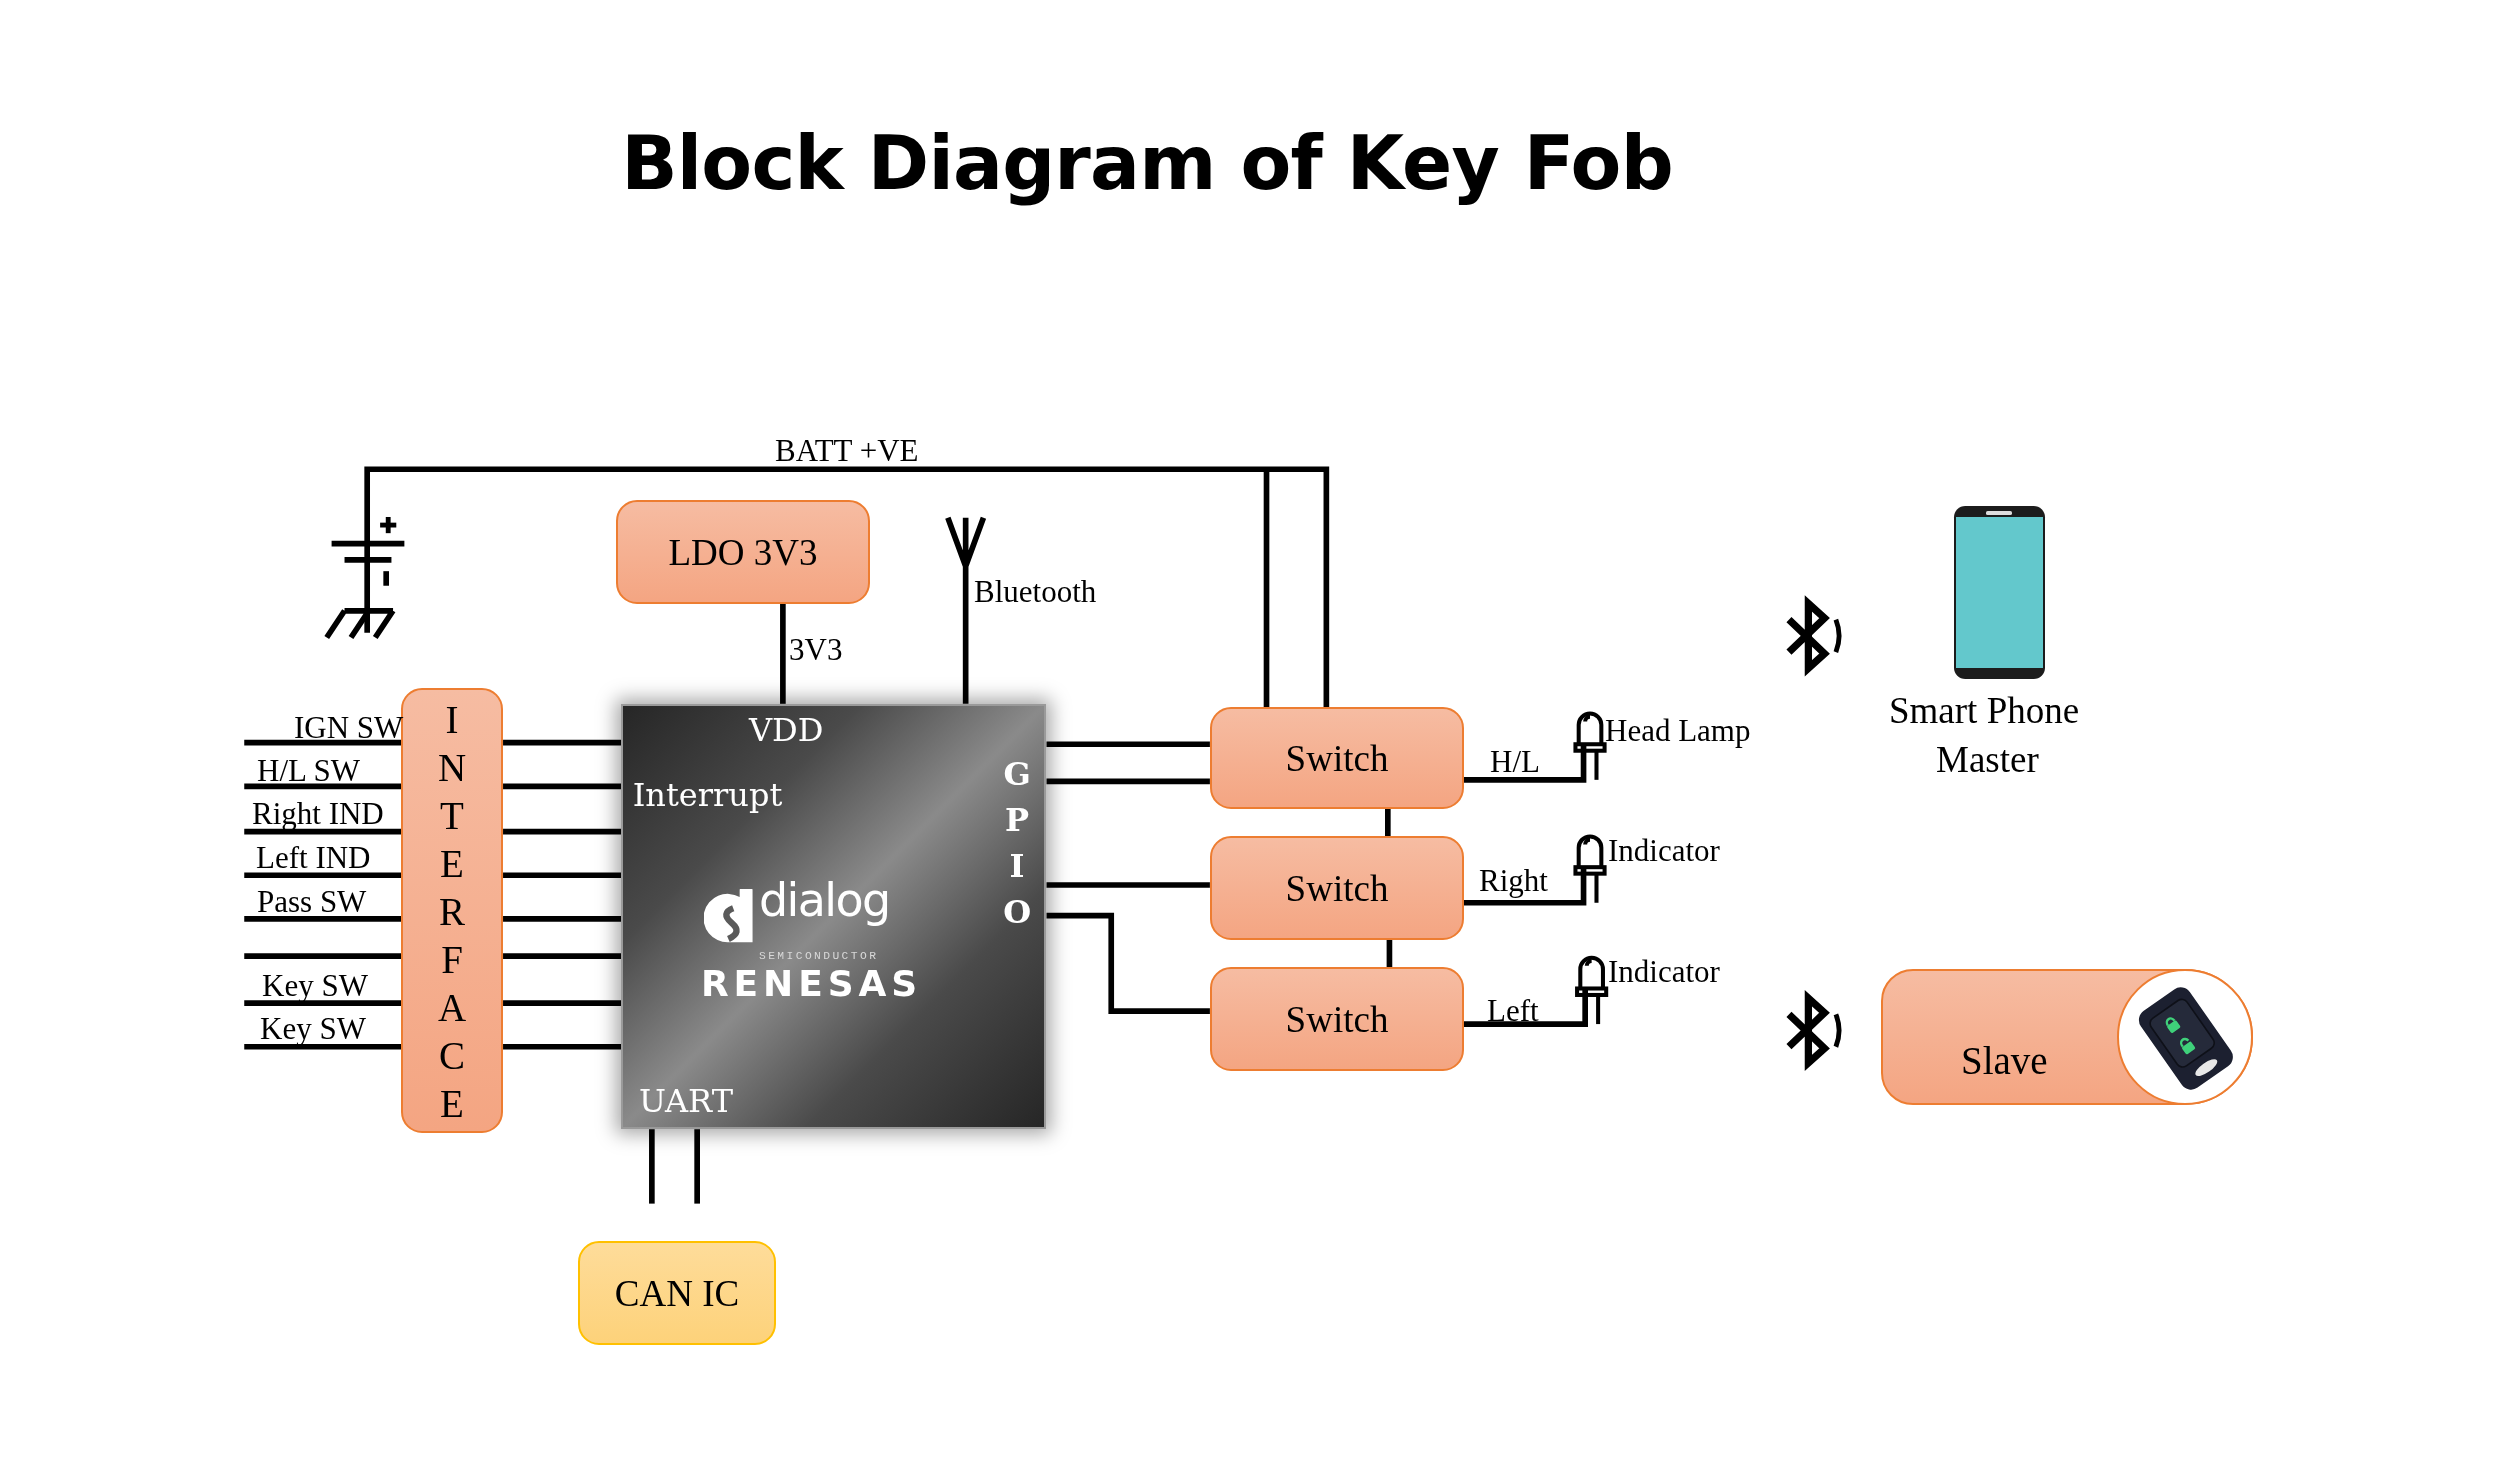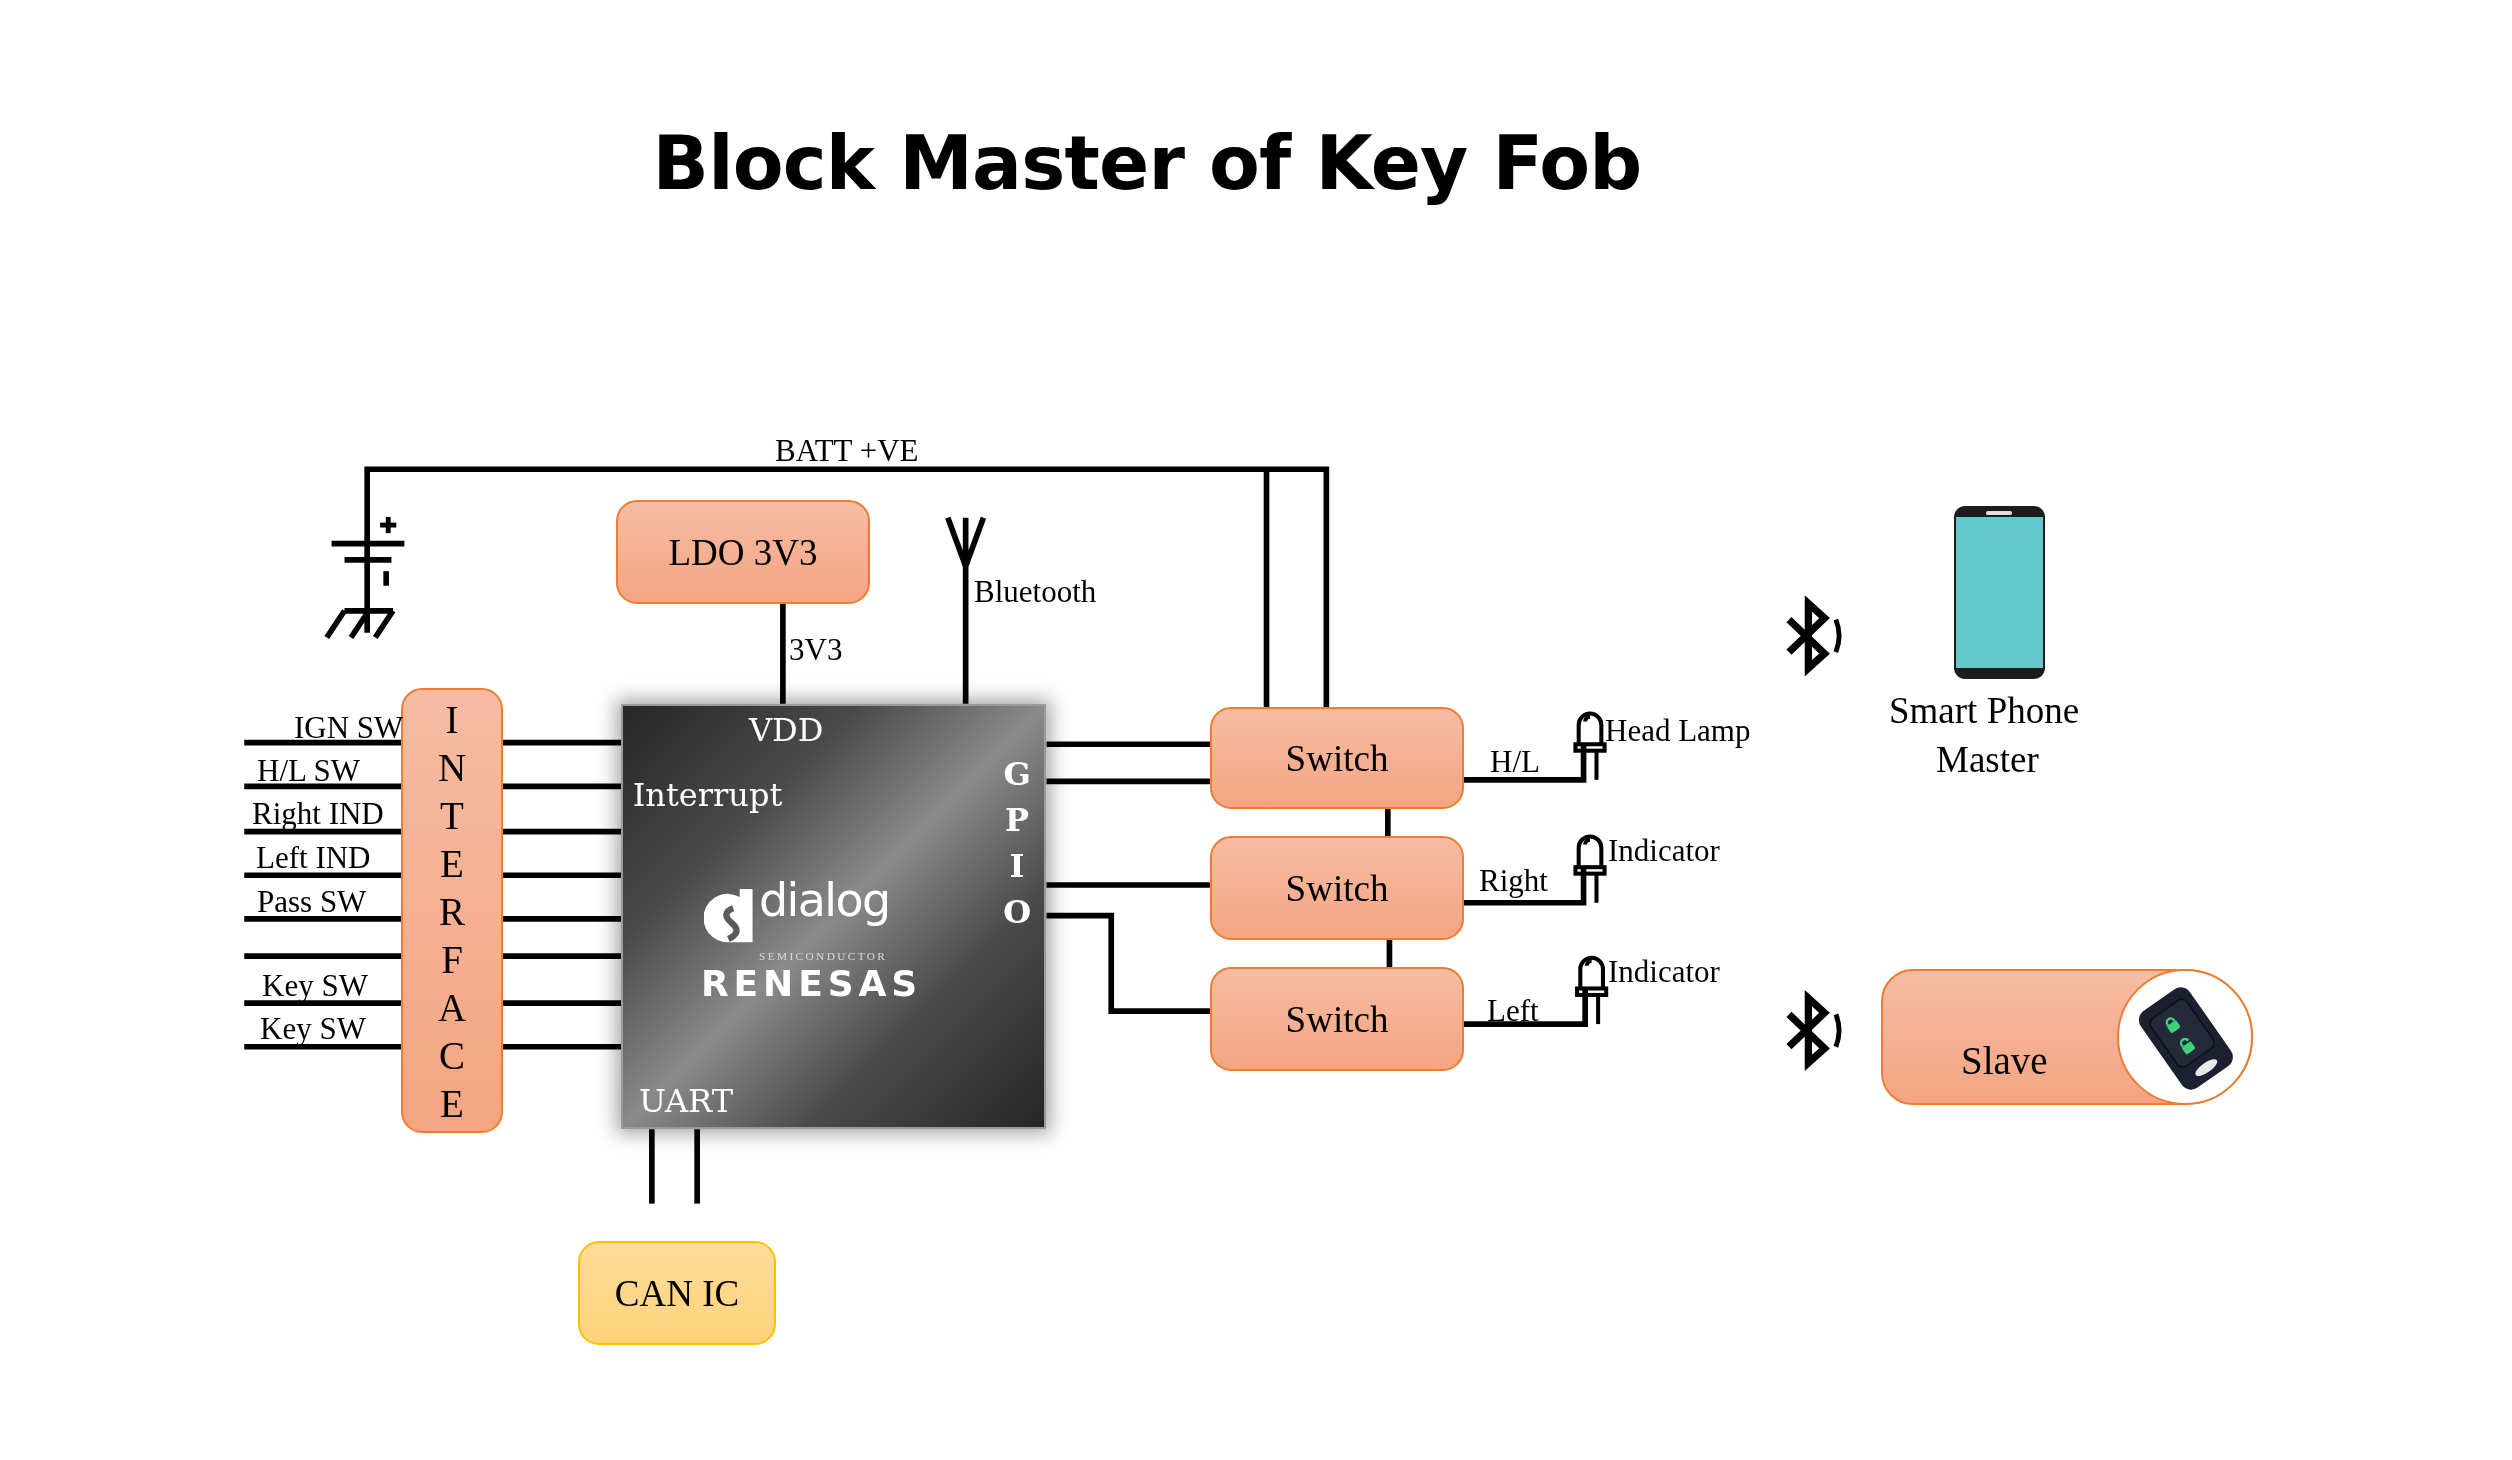--- a/index.html
+++ b/index.html
@@ -19,40 +19,40 @@
   .iface span { display:block; line-height:1; }
   .chip { position:absolute; left:621px; top:704px; width:425px; height:425px; box-sizing:border-box;
           border:2.4px solid #9a9a9a;
           background:linear-gradient(135deg, #262626 0%, #4a4a4a 28%, #8a8a8a 50%, #4a4a4a 72%, #262626 100%);
           box-shadow:0 0 18px 4.9px rgba(0,0,0,0.35); }
   .chip .t { position:absolute; color:#fff; font-family:"DejaVu Serif", serif; font-weight:normal; font-size:32px; line-height:1; }
   .gpio { position:absolute; right:13px; top:49px; display:flex; flex-direction:column; gap:8px;
           color:#fff; font-family:"DejaVu Serif", serif; font-weight:bold; font-size:32px; text-align:center; }
   .logo-dialog { position:absolute; left:87px; top:170px; color:#fff; font-family:"DejaVu Sans", sans-serif;
                  font-size:46px; letter-spacing:-1.6px; }
-  .logo-semi { position:absolute; left:136px; top:244px; color:#d8d8d8; font-family:Liberation Serif, serif;
+  .logo-semi { position:absolute; left:136px; top:244px; color:#d8d8d8; font-family:Liberation Mono, monospace;
                font-size:11.3px; letter-spacing:2.4px; }
   .logo-renesas { position:absolute; left:78px; top:257px; color:#fff; font-family:"DejaVu Sans", sans-serif;
                   font-size:36px; letter-spacing:4.9px; font-weight:bold; }
   .phone { position:absolute; left:1954px; top:506px; width:91px; height:173px; box-sizing:border-box;
            background:#1c1c1c; border-radius:11.3px; padding:11.3px 2.4px 11.3px; }
   .phone .screen { width:100%; height:100%; background:#63c8cc; }
   .phone .speaker { position:absolute; left:32px; top:4.9px; width:26px; height:4px; background:#ddd; border-radius:1.6px; }
   .slave { position:absolute; left:1881px; top:969px; width:372px; height:136px; box-sizing:border-box;
            border:2.4px solid #ed7d31; border-radius:32px 68px 68px 32px;
            background:linear-gradient(#f6bca2, #f4a582); }
   .slave .txt { position:absolute; left:78px; top:0; height:100%; display:flex; align-items:center;
                 font-family:"Liberation Serif", serif; font-size:39px;margin-top:23px; }
   .fob-circle { position:absolute; right:-2.4px; top:-2.4px; width:136px; height:136px; box-sizing:border-box;
                 border:2.4px solid #ed7d31; border-radius:50%; background:#fff; overflow:hidden; }
 </style>
 </head>
 <body>
 
-<div class="title">Block Master of Key Fob</div>
+<div class="title">Block Diagram of Key Fob</div>
 
 <svg id="diagram" width="2512" height="1461" viewBox="0 0 3106 1806">
   <g stroke="#000" stroke-width="7" fill="none" stroke-linecap="butt">
 
     <path d="M454,782 L454,580 L1640,580 L1640,874"></path>
     <path d="M1566,580 L1566,874"></path>
 
     <line x1="410" y1="672" x2="500" y2="672"></line>
     <line x1="426" y1="692" x2="484" y2="692"></line>
 

